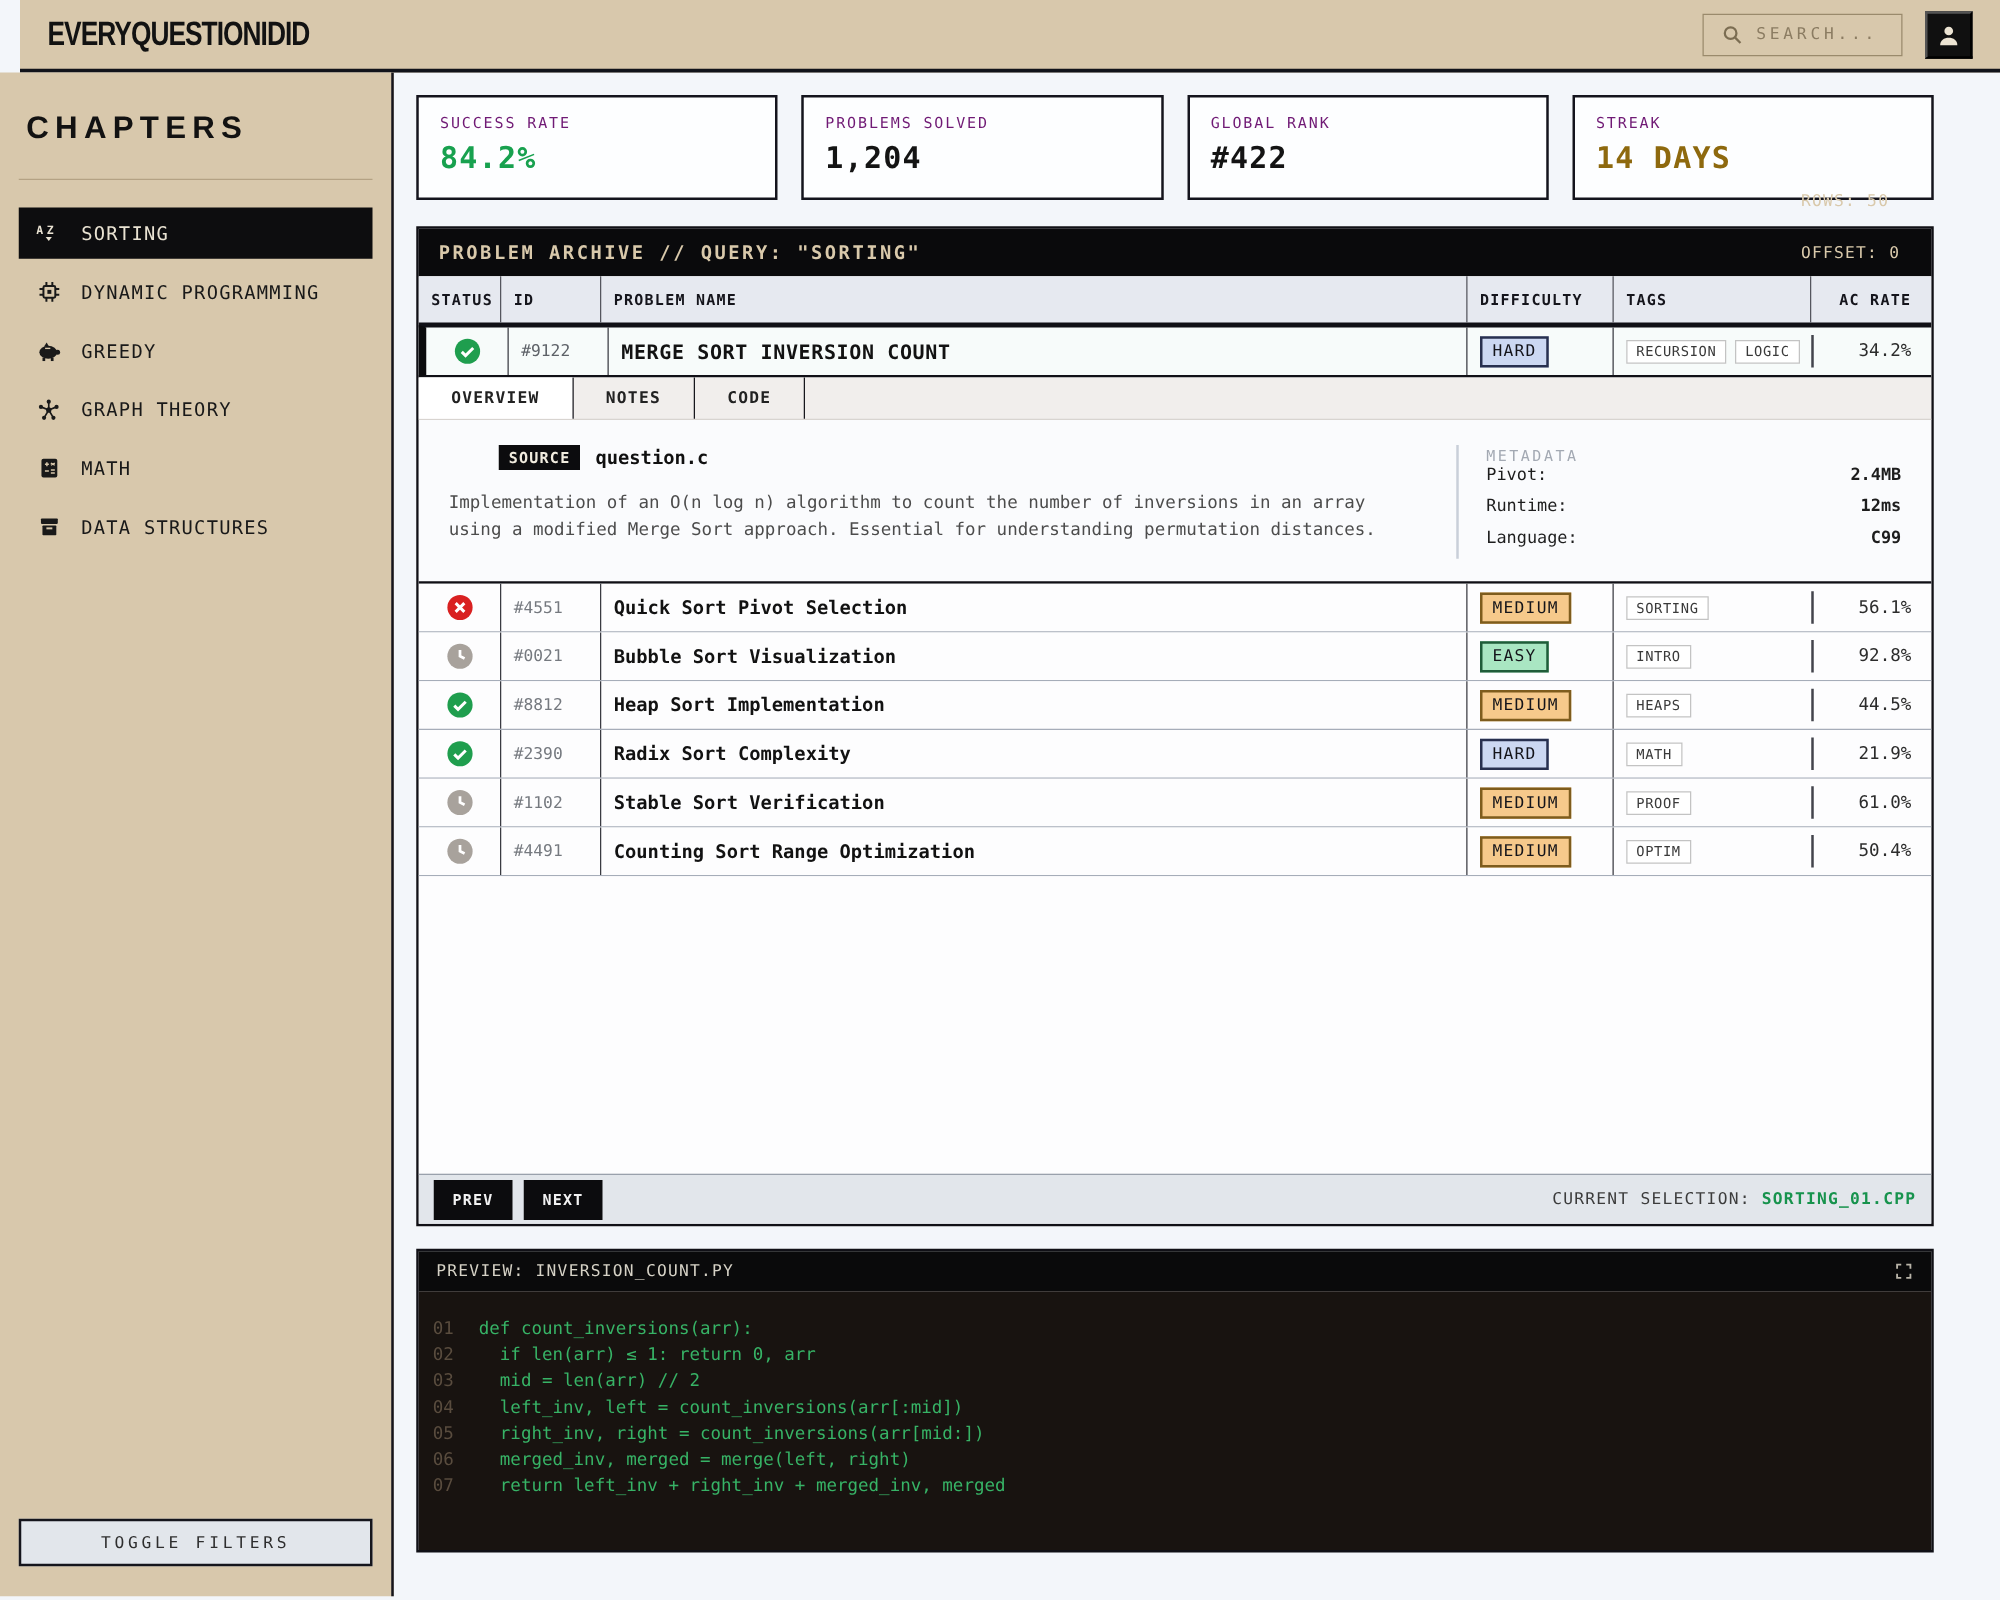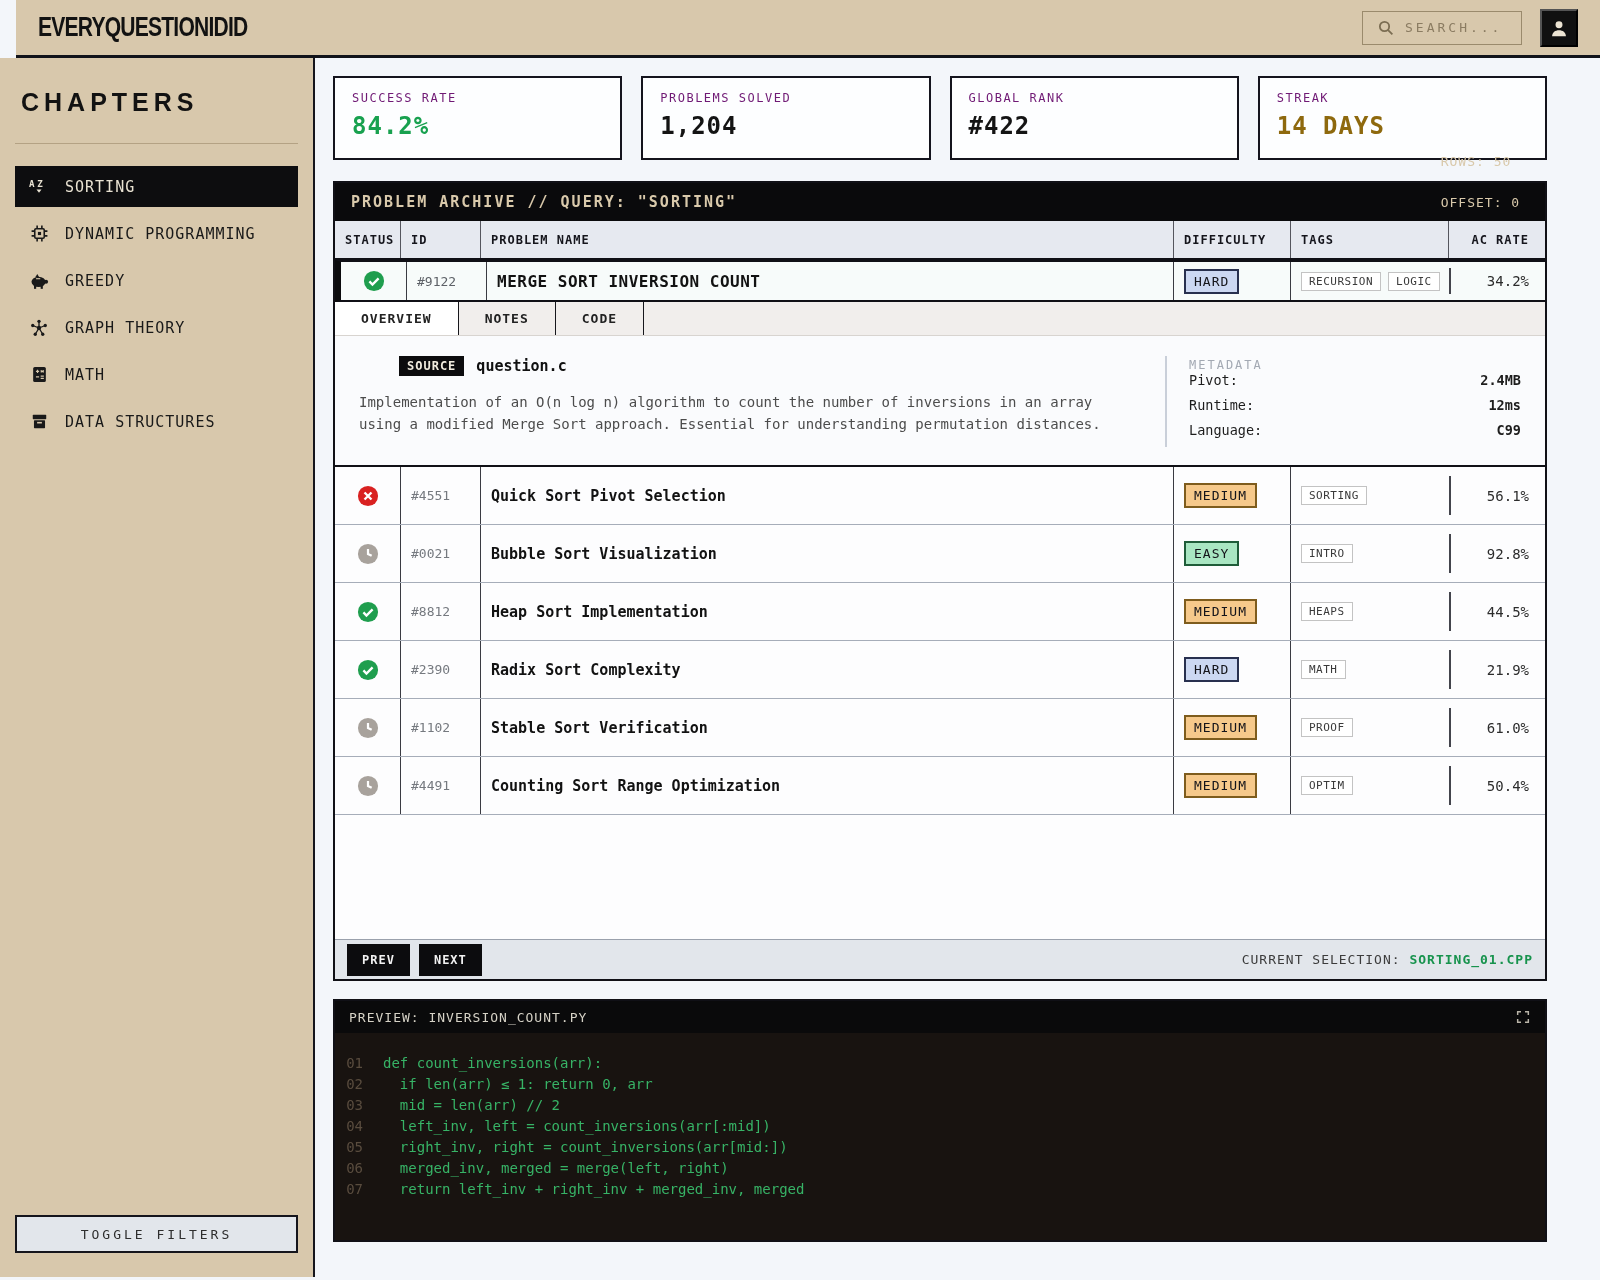--- a/index.html
+++ b/index.html
@@ -53,21 +53,21 @@
   .archive-title { font-weight:bold; font-size:15px; letter-spacing:2px; }
   .archive-meta { display:flex; gap:26px; font-size:13px; letter-spacing:1px;flex-direction:column; }
 
   .grid-cols { display:grid; grid-template-columns:66px 80px 1fr 117px 158px 96px; }
 
   .col-head { background:#e6e9f0; border-bottom:2px solid #101016; height:39px; flex:0 0 auto; }
   .col-head > div { display:flex; align-items:center; padding:0 10px; font-size:12px; font-weight:bold;
                     letter-spacing:1px; border-right:1px solid #55565e; color:#15151c; }
   .col-head > div:last-child { border-right:none; justify-content:flex-end; padding-right:16px; }
 
-  .row { height:58px; border-bottom:1px solid #a6adb9; background:#fdfdfe; cursor:pointer; }
+  .row { height:39px; border-bottom:1px solid #a6adb9; background:#fdfdfe; cursor:pointer; }
   .row > div { display:flex; align-items:center; padding:0 10px; }
   .cell-status { justify-content:center; border-right:1px solid #3a3b42; }
   .cell-id { border-right:1px solid #3a3b42; color:#75797f; font-size:13px; }
   .cell-name { border-right:1px solid #3a3b42; font-weight:bold; font-size:15px; color:#121212; }
   .cell-diff { border-right:1px solid #3a3b42; }
   .cell-tags { gap:7px; }
   .cell-ac { justify-content:flex-end; padding-right:16px !important; font-size:14px; color:#2c2c2c; position:relative; }
   .cell-ac::before { content:""; position:absolute; left:0; top:15%; bottom:15%; width:2px; background:#43444c; }
 
   .row-expanded { height:42px; background:#f7fbfa; border-top:2px solid #101016; border-bottom:2px solid #101016;

